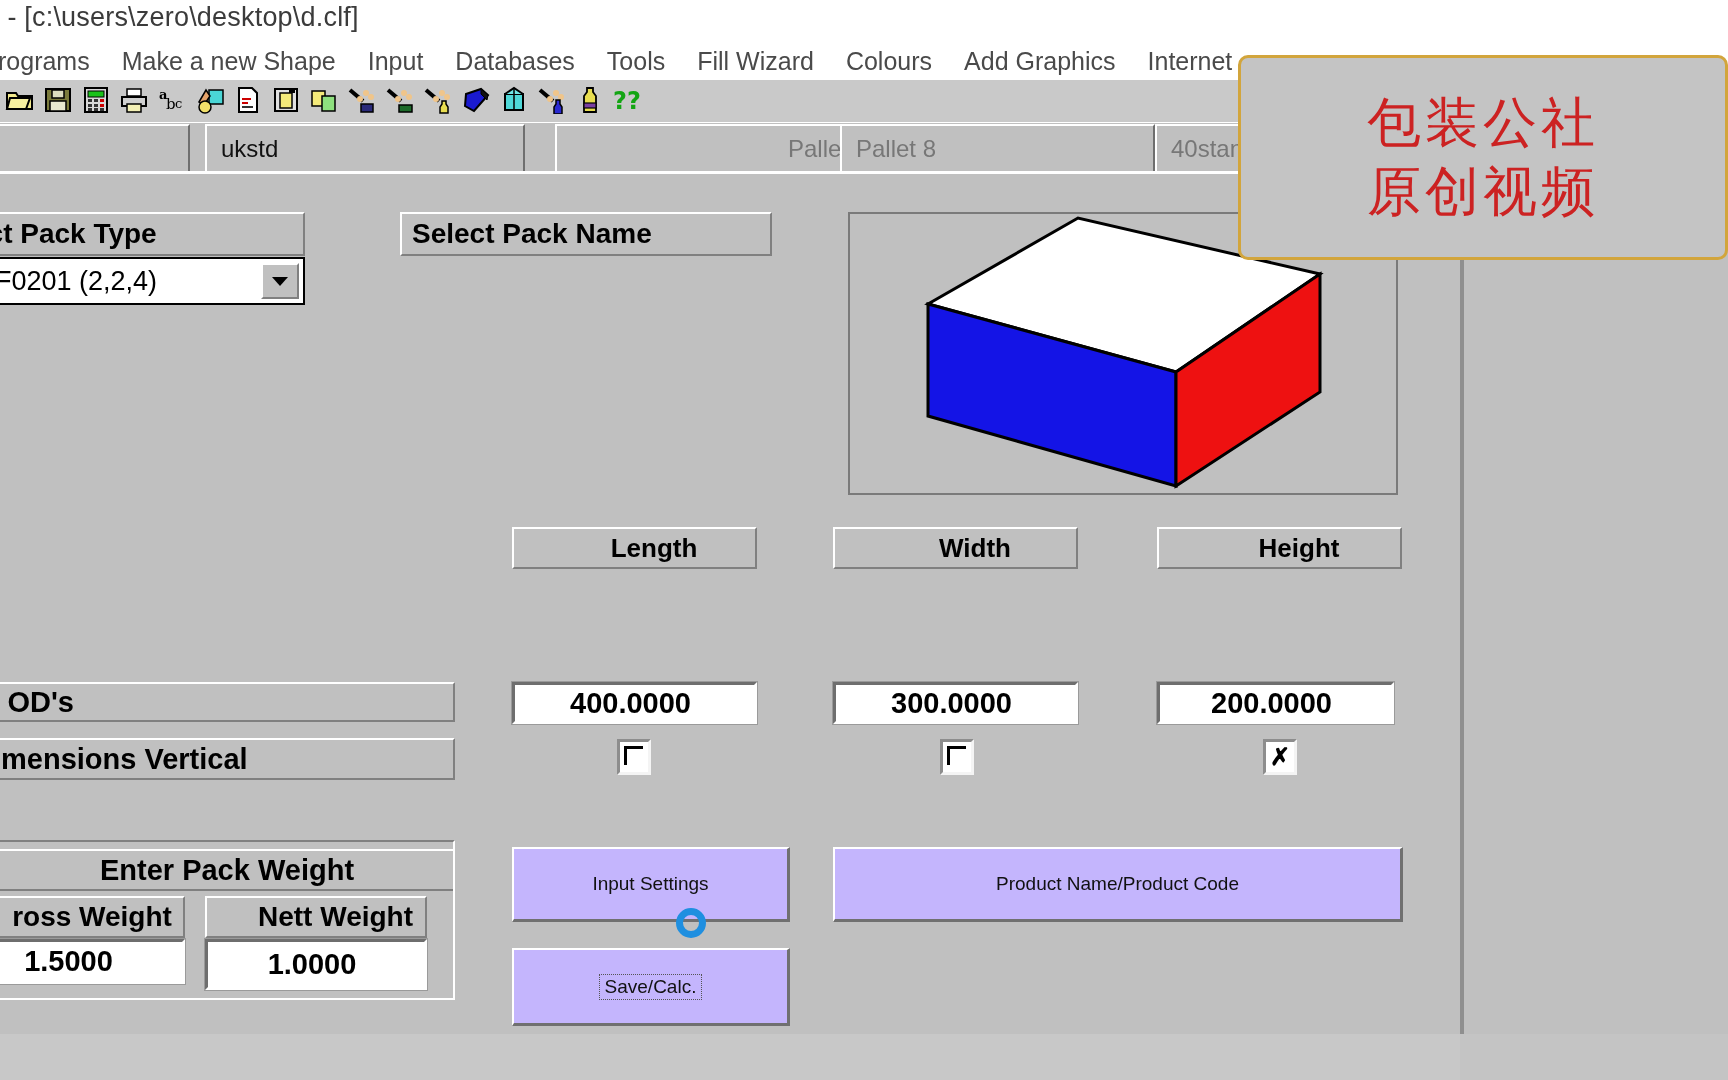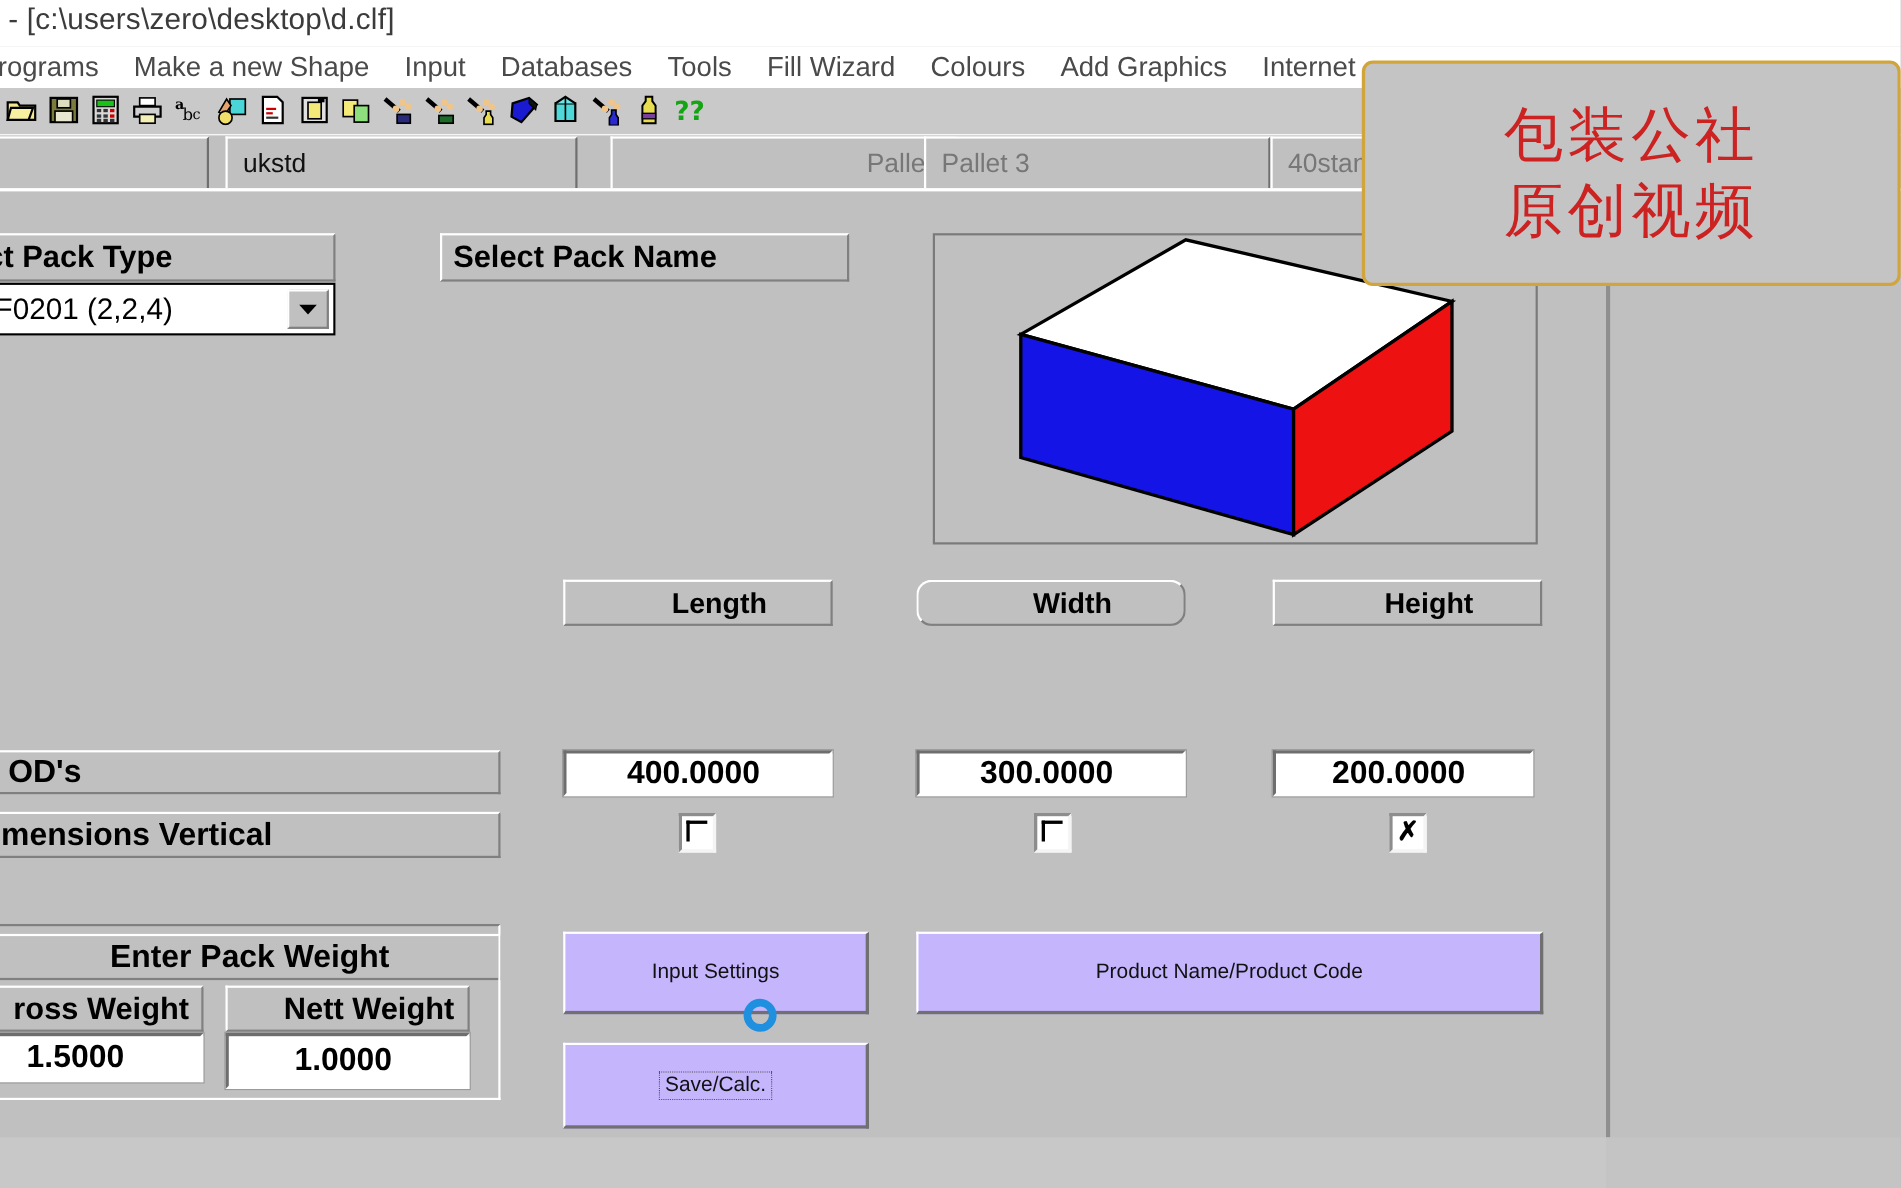--- a/index.html
+++ b/index.html
@@ -431,21 +431,21 @@
 
     <div class="tab active" style="left:205px;width:320px;">
       <span class="tl">ukstd</span>
     </div>
 
     <div class="tab" style="left:555px;width:315px;justify-content:flex-end;">
       <span class="tl">Pallet 2</span>
     </div>
 
     <div class="tab" style="left:840px;width:315px;">
-      <span class="tl">Pallet 3</span>
+      <span class="tl">Pallet 8</span>
     </div>
 
     <div class="tab" style="left:1155px;width:315px;">
       <span class="tl">40stan</span>
     </div>
   </div>
   <div class="tabline"></div>
 
   <div class="grp-label left" style="left:-40px;top:212px;width:345px;height:44px;font-size:28px;">
     <span>ect Pack Type</span>
@@ -468,21 +468,21 @@
 
       <polygon points="78,90 326,158 326,272 78,202" fill="#1414e6" stroke="#000" stroke-width="3"></polygon>
 
       <polygon points="326,158 470,60 470,178 326,272" fill="#ee1111" stroke="#000" stroke-width="3"></polygon>
     </svg>
   </div>
 
   <div class="grp-label center" style="left:512px;top:527px;width:245px;height:42px;font-size:26px;">
     <span>Length</span>
   </div>
-  <div class="grp-label center" style="left:833px;top:527px;width:245px;height:42px;font-size:26px;border-radius:14px;">
+  <div class="grp-label center" style="left:833px;top:527px;width:245px;height:42px;font-size:26px;">
     <span>Width</span>
   </div>
   <div class="grp-label center" style="left:1157px;top:527px;width:245px;height:42px;font-size:26px;">
     <span>Height</span>
   </div>
 
   <div class="grp-label left" style="left:-40px;top:682px;width:495px;height:40px;font-size:29px;">
     <span>er OD's</span>
   </div>
 

